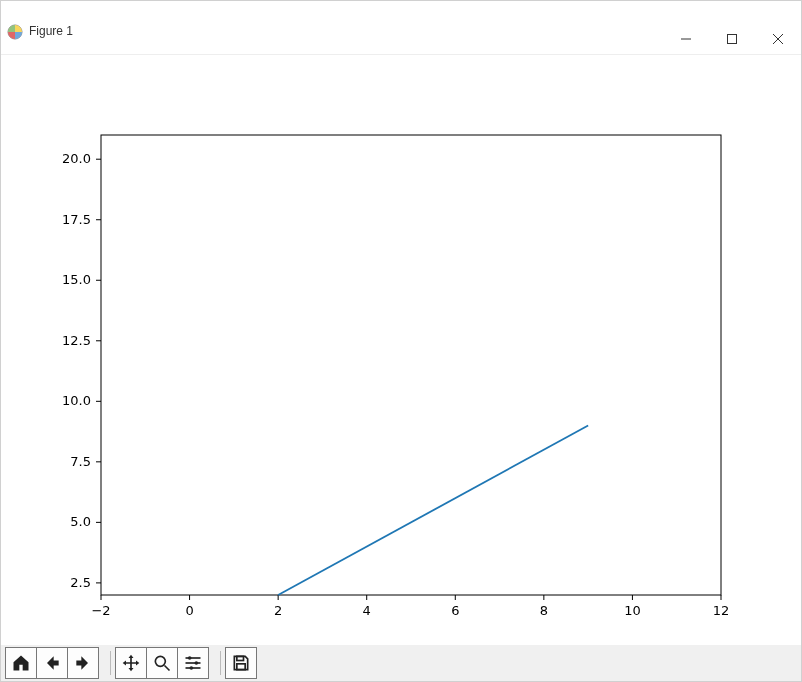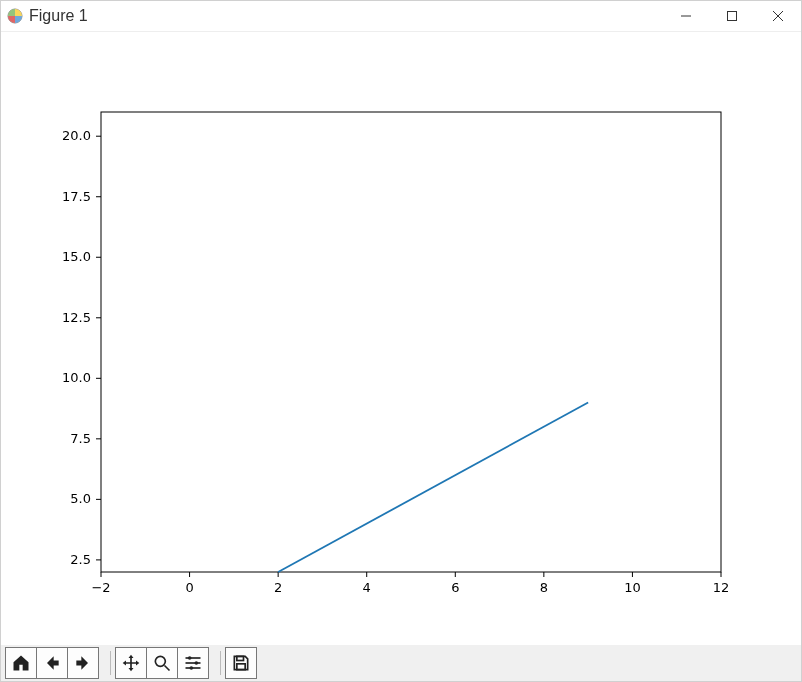--- a/index.html
+++ b/index.html
@@ -15,26 +15,26 @@
     width: 802px;
     height: 682px;
     display: flex;
     flex-direction: column;
     box-sizing: border-box;
     border: 1px solid #d0d0d0;
   }
   .titlebar {
     height: 30px;
     display: flex;
-    align-items: center;
     background: #fff;
     border-bottom: 1px solid #eee;
-    font-size: 16px;
+    font-size: 12px;
     color: #333;
     user-select: none;
+    margin-top: 23px;
   }
   .titlebar .app-icon {
     width: 16px;
     height: 16px;
     margin: 0 6px;
   }
   .titlebar .title {
     flex: 0 0 auto;
   }
   .titlebar .spacer { flex: 1 1 auto; }

